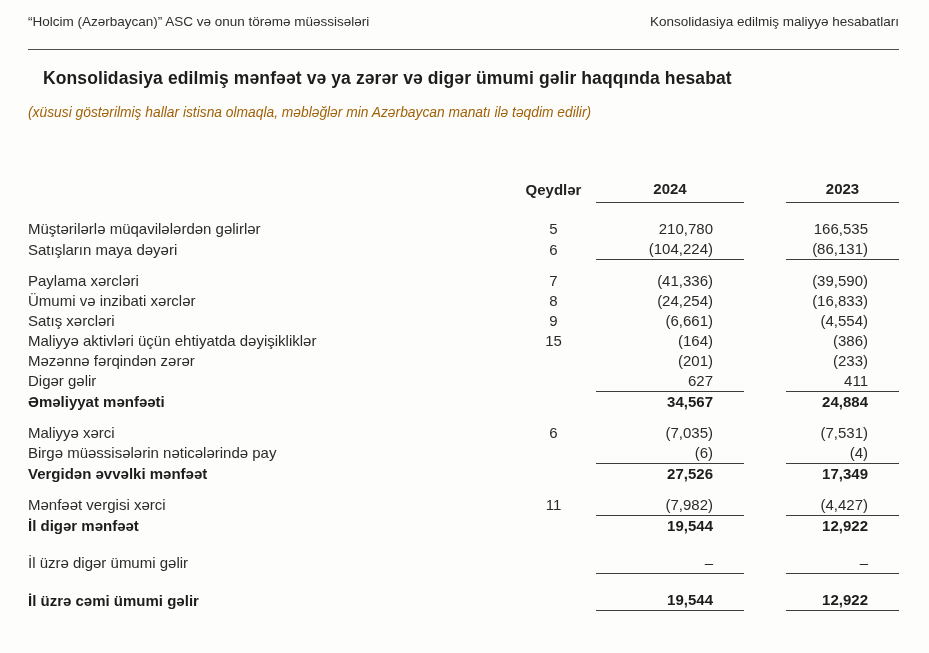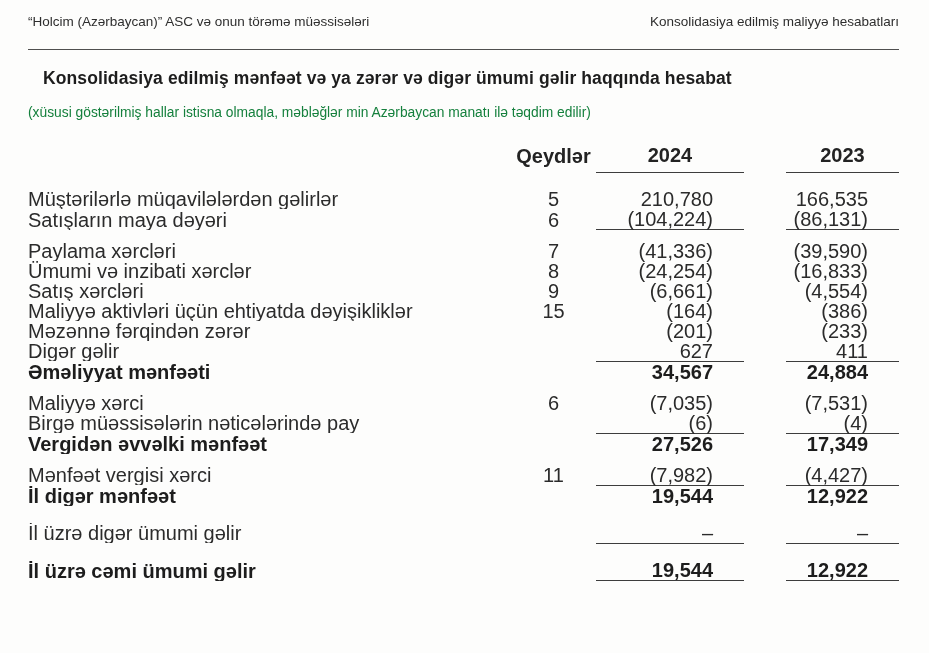--- a/index.html
+++ b/index.html
@@ -21,29 +21,30 @@
     padding-bottom: 20px;
     border-bottom: 1px solid #4f4f4f;
   }
 
   .title { font-size: 17.5px; font-weight: bold; color: #1d1d1d; letter-spacing: 0.1px; margin-left: 15px; }
   .title-1 { margin-top: 18px; }
   .title-2 { margin-top: 14px; }
 
   .note-line {
     margin-top: 16px;
+    font-style: italic;
     font-size: 13.8px;
-    color: #15803d;
+    color: #a16207;
   }
 
   table.statement {
     border-collapse: collapse;
     width: 100%;
-    margin-top: 24px;
-    font-size: 20px;
+    margin-top: 60px;
+    font-size: 15px;
     table-layout: fixed;
   }
   th, td { padding: 0; vertical-align: bottom; }
   thead th { font-weight: bold; padding-bottom: 5px; color: #232323; }
   th.note-col-h { text-align: center; }
   th.val-h { }
   .underline { border-bottom: 1.5px solid #3d3d3d; }
 
   tbody td { line-height: 20px; height: 20px; }
   tbody tr:first-child td { padding-top: 16px; height: 36px; }

